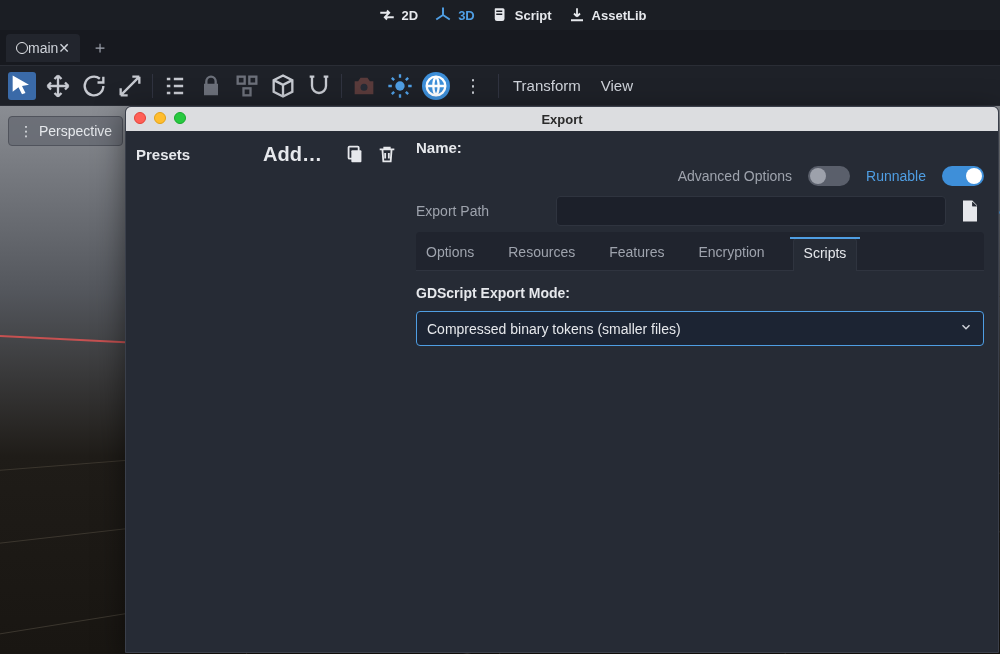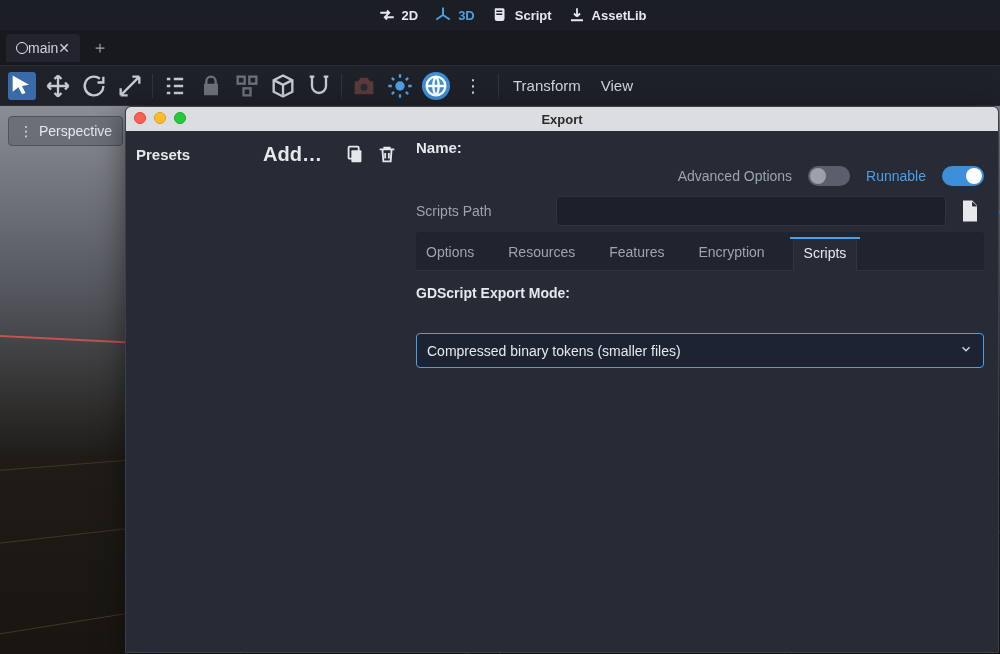--- a/index.html
+++ b/index.html
@@ -151,21 +151,20 @@
   }
   .tab.active.boxed{
     background:#262b35; border:1px solid #2f343f; border-bottom:none;
     border-radius:4px 4px 0 0; margin-bottom:-1px; padding:6px 10px 10px;
   }
   .section-lbl{font-weight:600; margin-top:4px;}
   .select{
     border:1.5px solid #4f9ee3; background:#1c2433; border-radius:4px;
     padding:8px 10px; display:flex; align-items:center; justify-content:space-between;
     cursor:pointer;
-    margin-top:22px;
   }
   .select .chev{color:#cfd3da;}
 </style>
 </head>
 <body>
 
 <div class="ws-tabs">
   <div class="ws-tab">
     <span class="glyph">
       <svg viewBox="0 0 24 24" fill="none" stroke="currentColor" stroke-width="2.4">
@@ -342,21 +341,21 @@
         <div class="switch off">
             <div class="knob"></div>
           </div>
         <span class="link-blue">Runnable</span>
         <div class="switch on">
             <div class="knob"></div>
           </div>
       </div>
 
       <div class="exppath-row">
-        <span class="muted" style="width:130px">Scripts Path</span>
+        <span class="muted" style="width:130px">Export Path</span>
         <input class="exppath-input" value="" style="">
         <span class="file-btn">
           <svg viewBox="0 0 24 24" fill="currentColor">
               <path d="M6 3h8l4 4v14H6V3zm8 1v4h4"></path>
               <path fill="#262b35" d="M14 4v4h4z"></path>
             </svg>
         </span>
       </div>
 
       <div class="tabs">

